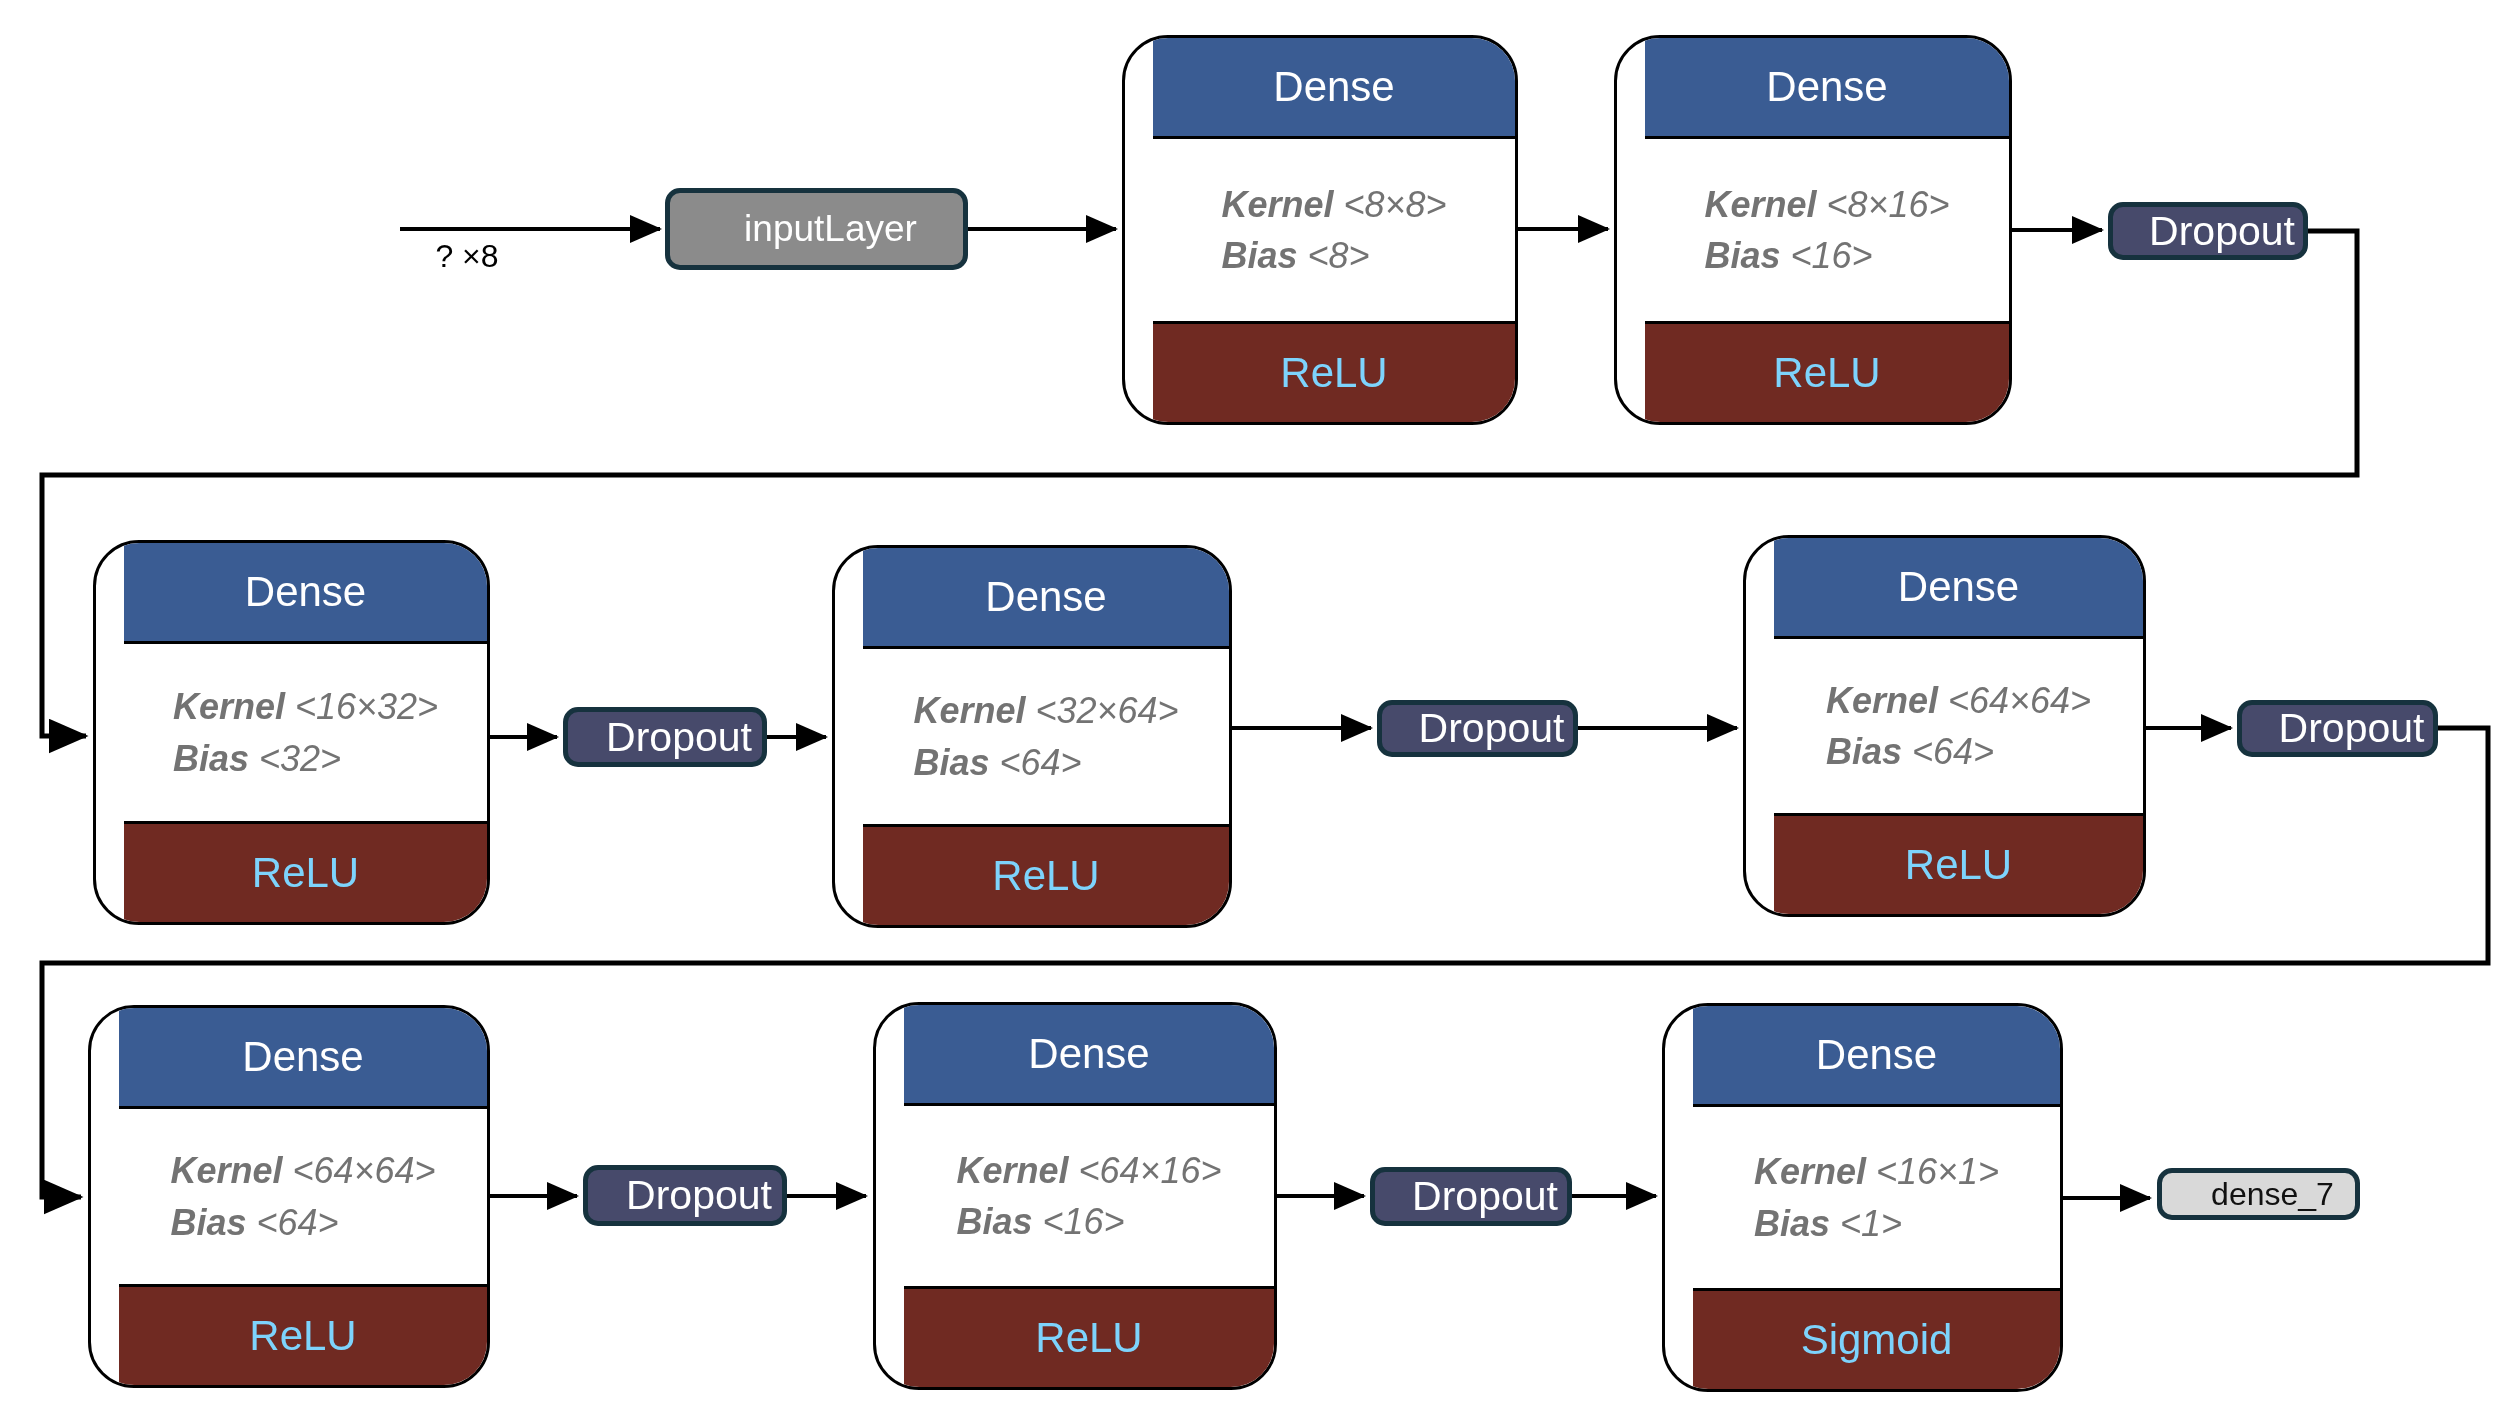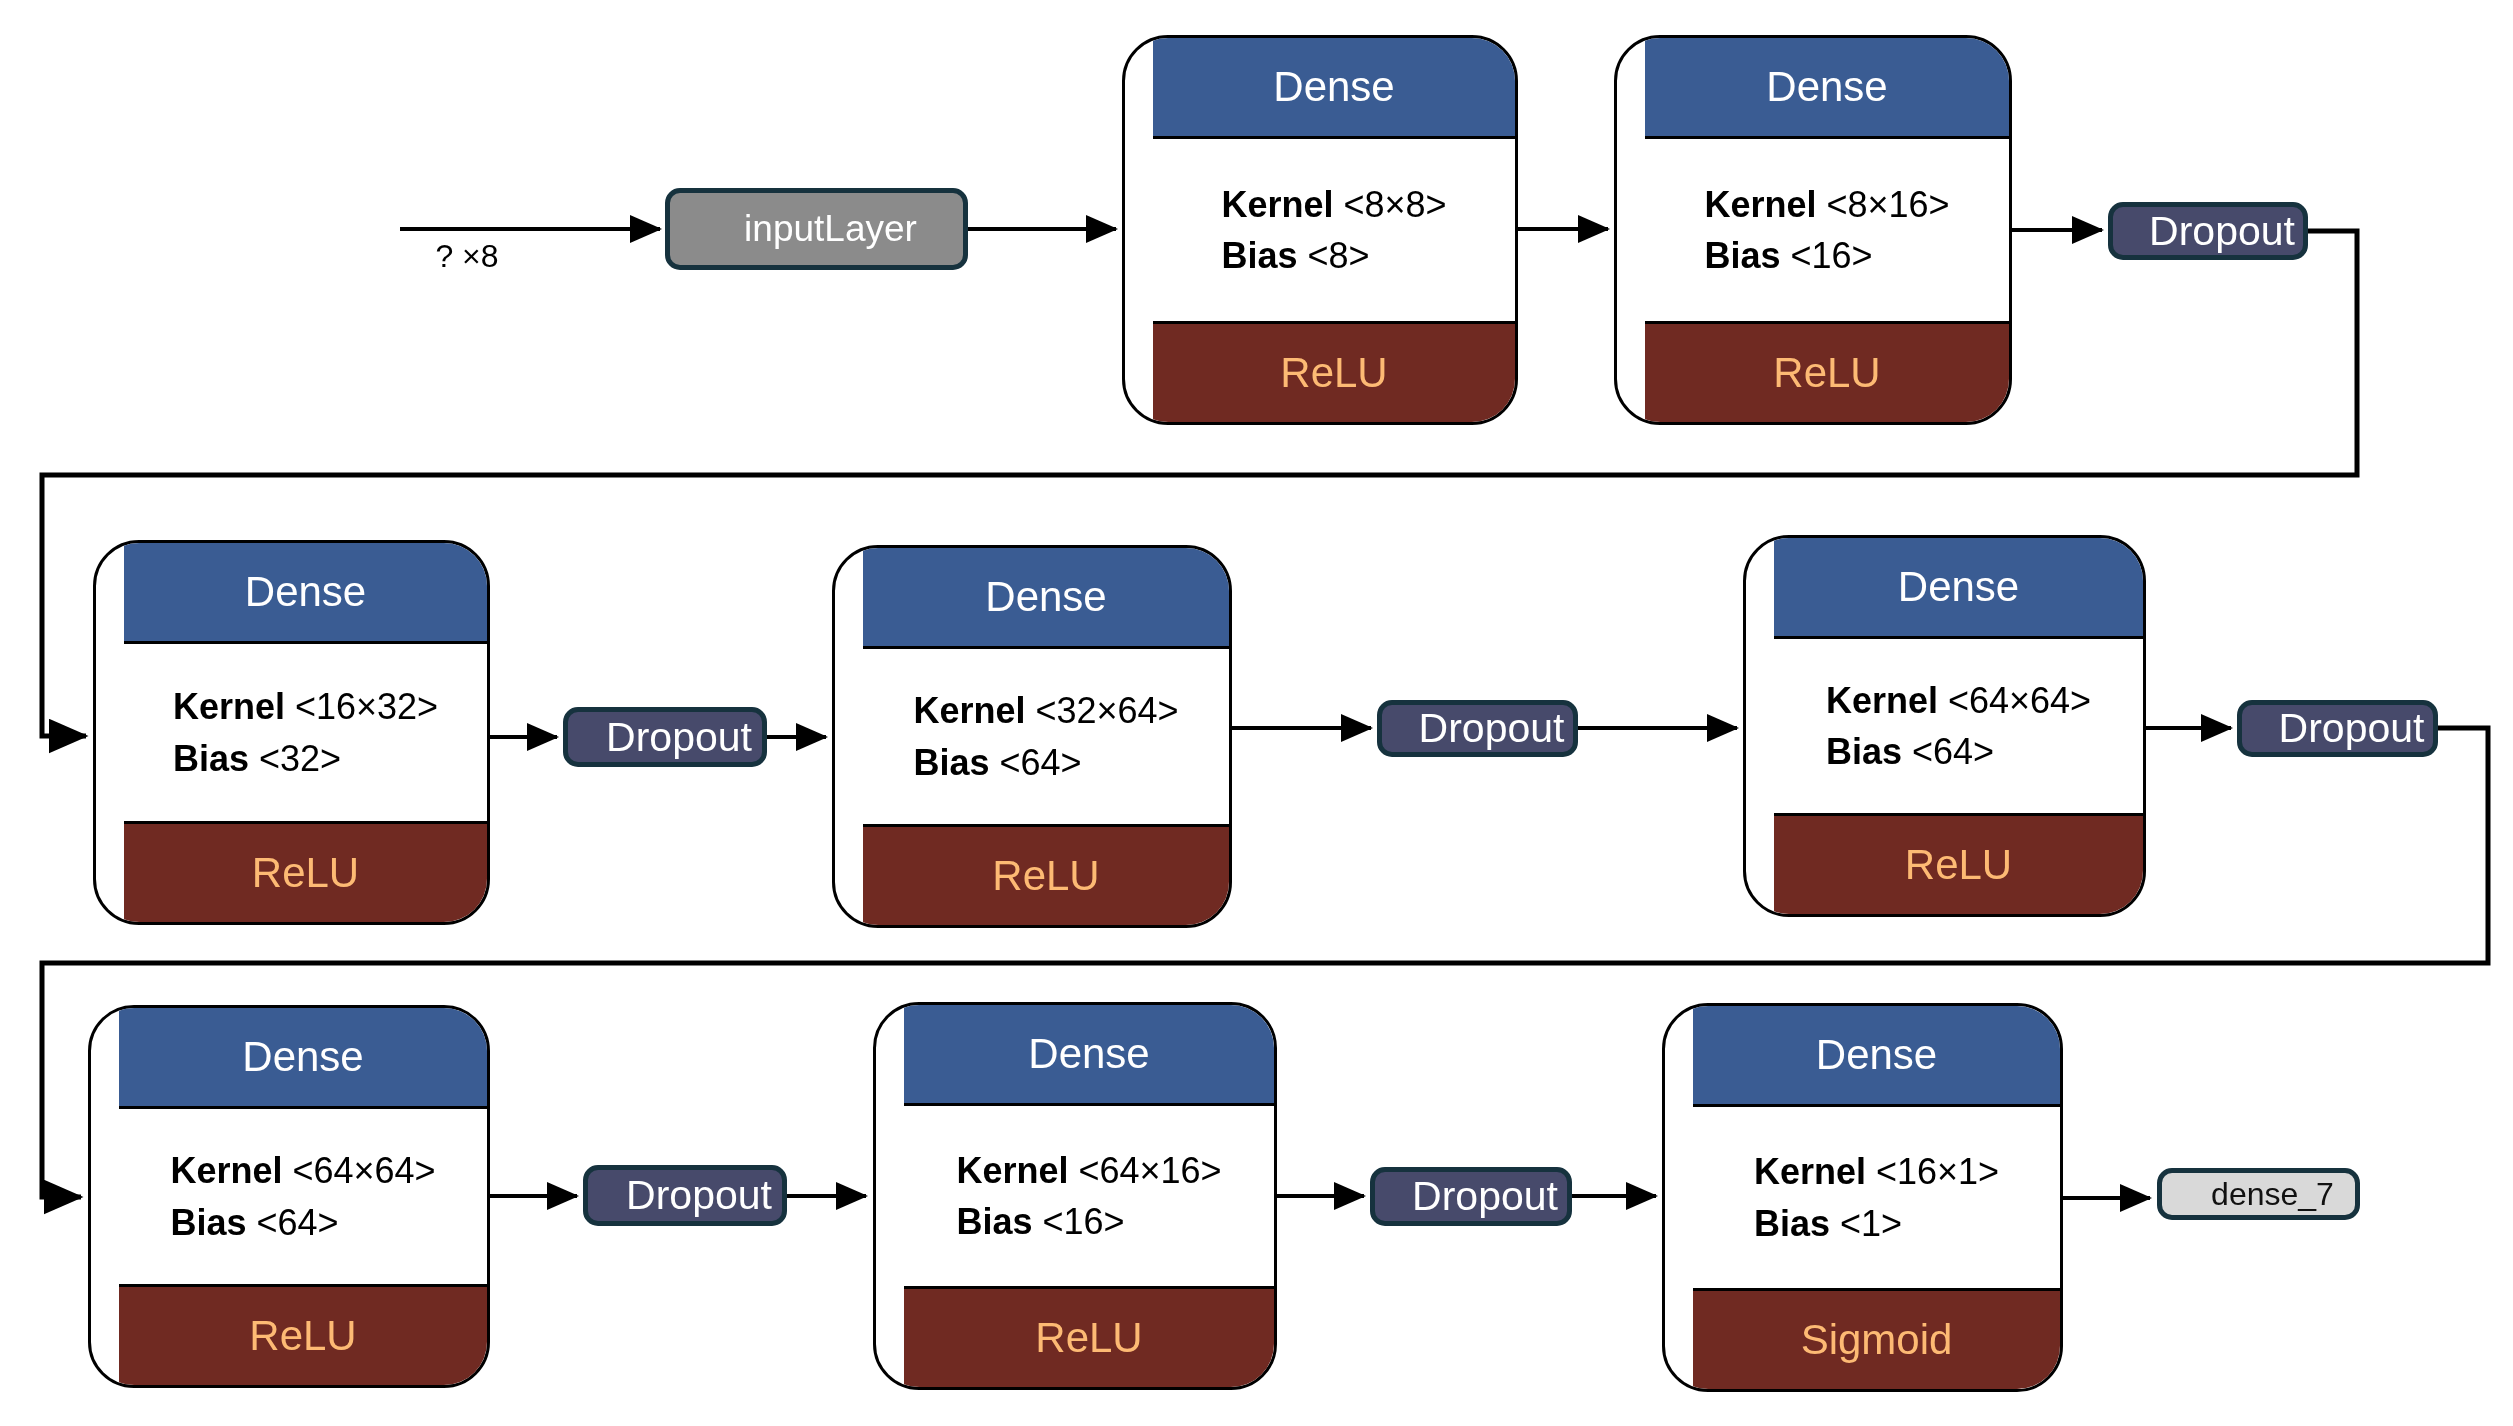--- a/index.html
+++ b/index.html
@@ -16,25 +16,25 @@
     background:#ffffff;border:3px solid #000;border-radius:46px;
     display:flex;flex-direction:column;overflow:hidden;
   }
   .dense-header{
     height:98px;flex:0 0 98px;background:var(--dense-header,#3A5C93);
     border-bottom:3px solid #000;color:#fff;
     display:flex;align-items:center;justify-content:center;font-size:42px;
   }
   .dense-footer{
     height:98px;flex:0 0 98px;background:var(--activation-fill,#702A22);
-    border-top:3px solid #000;color:#fdba74;
+    border-top:3px solid #000;color:#7dd3fc;
     display:flex;align-items:center;justify-content:center;font-size:42px;
   }
   .dense-body{
-    flex:1;display:flex;align-items:center;justify-content:center;color:#000000;
+    flex:1;display:flex;align-items:center;justify-content:center;color:#737373;font-style:italic;
   }
   .dense-body .params{font-size:36px;line-height:1.42;text-align:left;}
   .param-label{font-weight:bold;}
 
   
   .pill{
     border:5px solid var(--node-border,#16323E);border-radius:15px;
     display:flex;align-items:center;justify-content:center;
   }
   .dropout{background:var(--dropout-fill,#474A6B);color:#fff;font-size:41px;}

